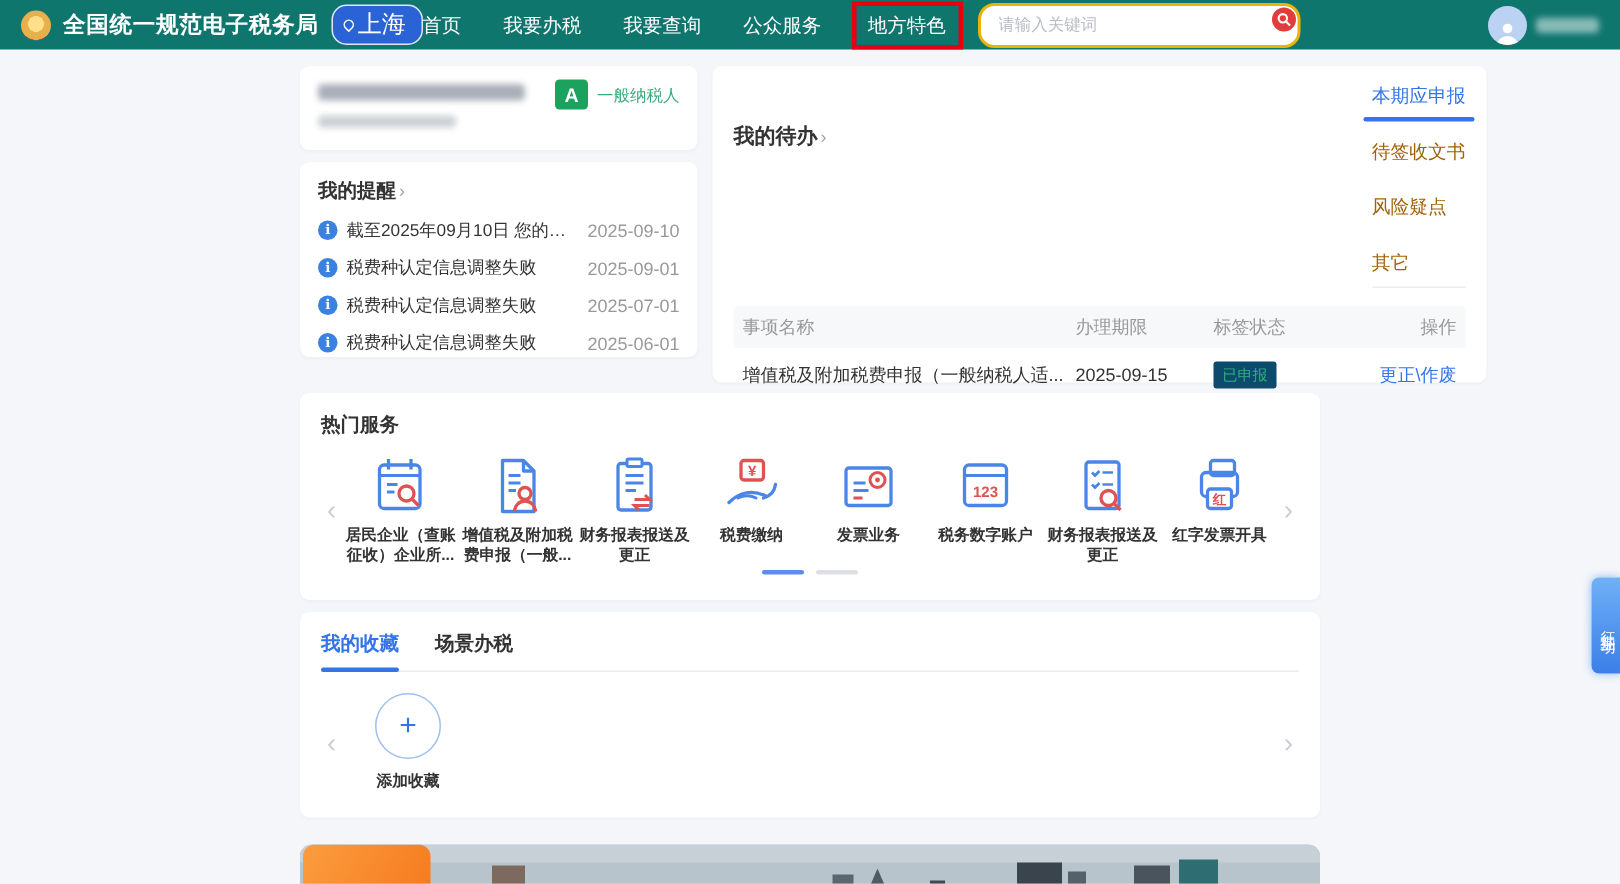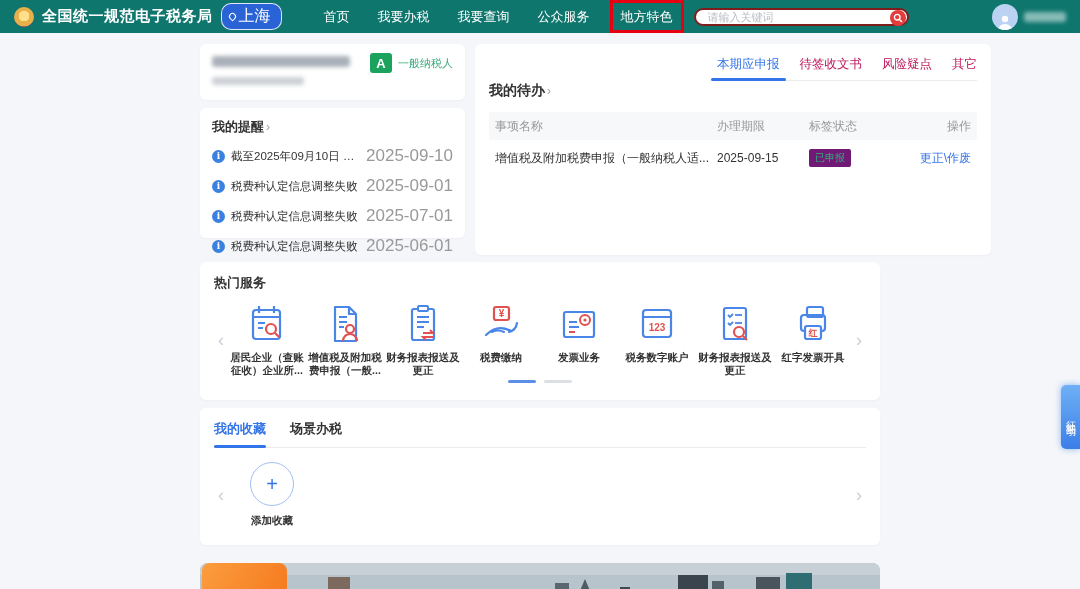--- a/index.html
+++ b/index.html
@@ -4,25 +4,25 @@
 <style>
   * { margin:0; padding:0; box-sizing:border-box; }
   html,body { width:1080px; height:589px; overflow:hidden; font-family:"Liberation Sans","DejaVu Sans",sans-serif; background:#f4f6f9; }
 
   
   .topbar { height:33px; background:#0f766e; display:flex; align-items:center; padding:0 14px; position:relative; }
   .emblem { width:20px; height:20px; border-radius:50%; background:radial-gradient(circle at 50% 45%, #ffdf8a 0 35%, #e8b04a 36% 70%, #d6455b 71%); flex:0 0 auto; }
   .app-title { color:#fff; font-size:15px; font-weight:bold; margin-left:8px; letter-spacing:.5px; }
   .loc-pill { margin-left:8px; display:flex; align-items:center; gap:3px; background:#2a63d6; border:1px solid rgba(255,255,255,.85); color:#fff; font-size:16px; border-radius:10px; padding:2px 10px 2px 7px; cursor:pointer; }
   .pin { width:7px; height:7px; border:1.5px solid #fff; border-radius:50% 50% 50% 0; transform:rotate(-45deg); }
-  .nav { display:flex; align-items:flex-end; margin-left:42px; gap:28px; }
+  .nav { display:flex; align-items:flex-start; gap:28px; }
   .nav-item { color:#fff; font-size:13px; cursor:pointer; white-space:nowrap; }
   .red-box { border:3px solid #e60012; padding:4px 8px; margin:-7px -8px; position:relative; }
   .search-wrap { margin-left:18px; position:relative; }
-  .search-input { width:215px; height:18px; border-radius:11px; border:2px solid #7f1d1d; padding:0 16px 0 12px; font-size:11px; outline:none; color:#333; background:#fff; }
+  .search-input { width:215px; height:30px; border-radius:11px; border:2px solid #eab308; padding:0 16px 0 12px; font-size:11px; outline:none; color:#333; background:#fff; }
   .search-input::placeholder { color:#b9bec6; }
   .search-btn { position:absolute; right:3px; top:3px; width:16px; height:16px; border-radius:50%; background:#e23c3c; display:flex; align-items:center; justify-content:center; cursor:pointer; }
   .topbar-right { margin-left:auto; display:flex; align-items:center; gap:6px; }
   .avatar { width:26px; height:26px; border-radius:50%; background:#bcd2f3; display:flex; align-items:flex-end; justify-content:center; overflow:hidden; cursor:pointer; }
   .blur-chip { background:rgba(255,255,255,.5); border-radius:3px; filter:blur(2px); }
 
   
   .page { padding-top:11px; }
   .container { width:680px; margin:0 auto; }
   .card { background:#fff; border-radius:6px; box-shadow:0 1px 2px rgba(40,70,120,.04); }
@@ -39,37 +39,37 @@
   .deadline { font-size:11px; color:#555; }
   .deadline b { color:#e23c3c; font-weight:bold; }
 
   
   .rem-card { height:130px; padding:10px 12px 6px; }
   .sec-title { font-size:13px; font-weight:bold; color:#333; }
   .sec-arrow { color:#9aa3af; font-size:12px; font-weight:normal; margin-left:2px; }
   .rem-item { display:flex; align-items:center; margin-top:10px; font-size:11.5px; }
   .info-ico { width:13px; height:13px; border-radius:50%; background:#3b82e0; color:#fff; font-size:9px; font-weight:bold; font-family:"DejaVu Serif",serif; display:flex; align-items:center; justify-content:center; flex:0 0 auto; margin-right:6px; }
   .rem-text { color:#333; flex:1; white-space:nowrap; overflow:hidden; text-overflow:ellipsis; }
-  .rem-date { color:#999; margin-left:8px; font-size:17px; }
+  .rem-date { color:#999; margin-left:8px; font-size:12px; }
 
   
   .todo-card { flex:1; height:211px; padding:12px 14px; }
   .todo-head { display:flex; align-items:flex-start; }
-  .todo-tabs { margin-left:auto; display:flex; gap:20px; border-bottom:1px solid #ececec; padding-bottom:7px; }
-  .tab { font-size:12.5px; color:#be185d; cursor:pointer; position:relative; white-space:nowrap; }
+  .todo-tabs { margin-left:auto; display:flex; gap:20px; border-bottom:1px solid #ececec; padding-bottom:7px;flex-direction:column; }
+  .tab { font-size:12.5px; color:#a16207; cursor:pointer; position:relative; white-space:nowrap; }
   .tab.active { color:#3374e8; }
   .tab.active::after { content:""; position:absolute; left:-6px; right:-6px; bottom:-8px; height:3px; background:#3374e8; border-radius:2px; }
   .tbl-head { display:flex; background:#f7f8fa; height:28px; align-items:center; margin-top:12px; font-size:12px; color:#999; padding:0 6px; border-radius:3px; }
   .tbl-row { display:flex; align-items:center; height:36px; font-size:12px; padding:0 6px; }
   .c-name { flex:1; white-space:nowrap; overflow:hidden; text-overflow:ellipsis; color:#333; padding-right:8px; }
   .c-dead { width:92px; color:#333; }
   .c-stat { width:92px; }
   .c-op { width:70px; text-align:right; }
   .tbl-head .c-dead,.tbl-head .c-name,.tbl-head .c-stat { color:#999; }
-  .status-badge { display:inline-block; background:#701a75; color:#2fb27a; font-size:10px; padding:2px 6px; border-radius:2px; }
+  .status-badge { display:inline-block; background:#0c4a6e; color:#2fb27a; font-size:10px; padding:2px 6px; border-radius:2px; }
   .op-link { color:#3374e8; cursor:pointer; }
 
   
   .hot-card { margin-top:7px; height:138px; padding:12px 14px 6px; }
   .carousel { display:flex; align-items:center; margin-top:10px; }
   .chev { color:#c9ced6; font-size:18px; width:14px; text-align:center; cursor:pointer; user-select:none; line-height:1; }
   .svc-list { flex:1; display:flex; }
   .svc { flex:1; display:flex; flex-direction:column; align-items:center; cursor:pointer; }
   .svc-ico { width:44px; height:44px; }
   .svc-label { margin-top:5px; font-size:10.5px; font-weight:bold; color:#333; text-align:center; line-height:1.25; height:27px; overflow:hidden; width:76px; }

